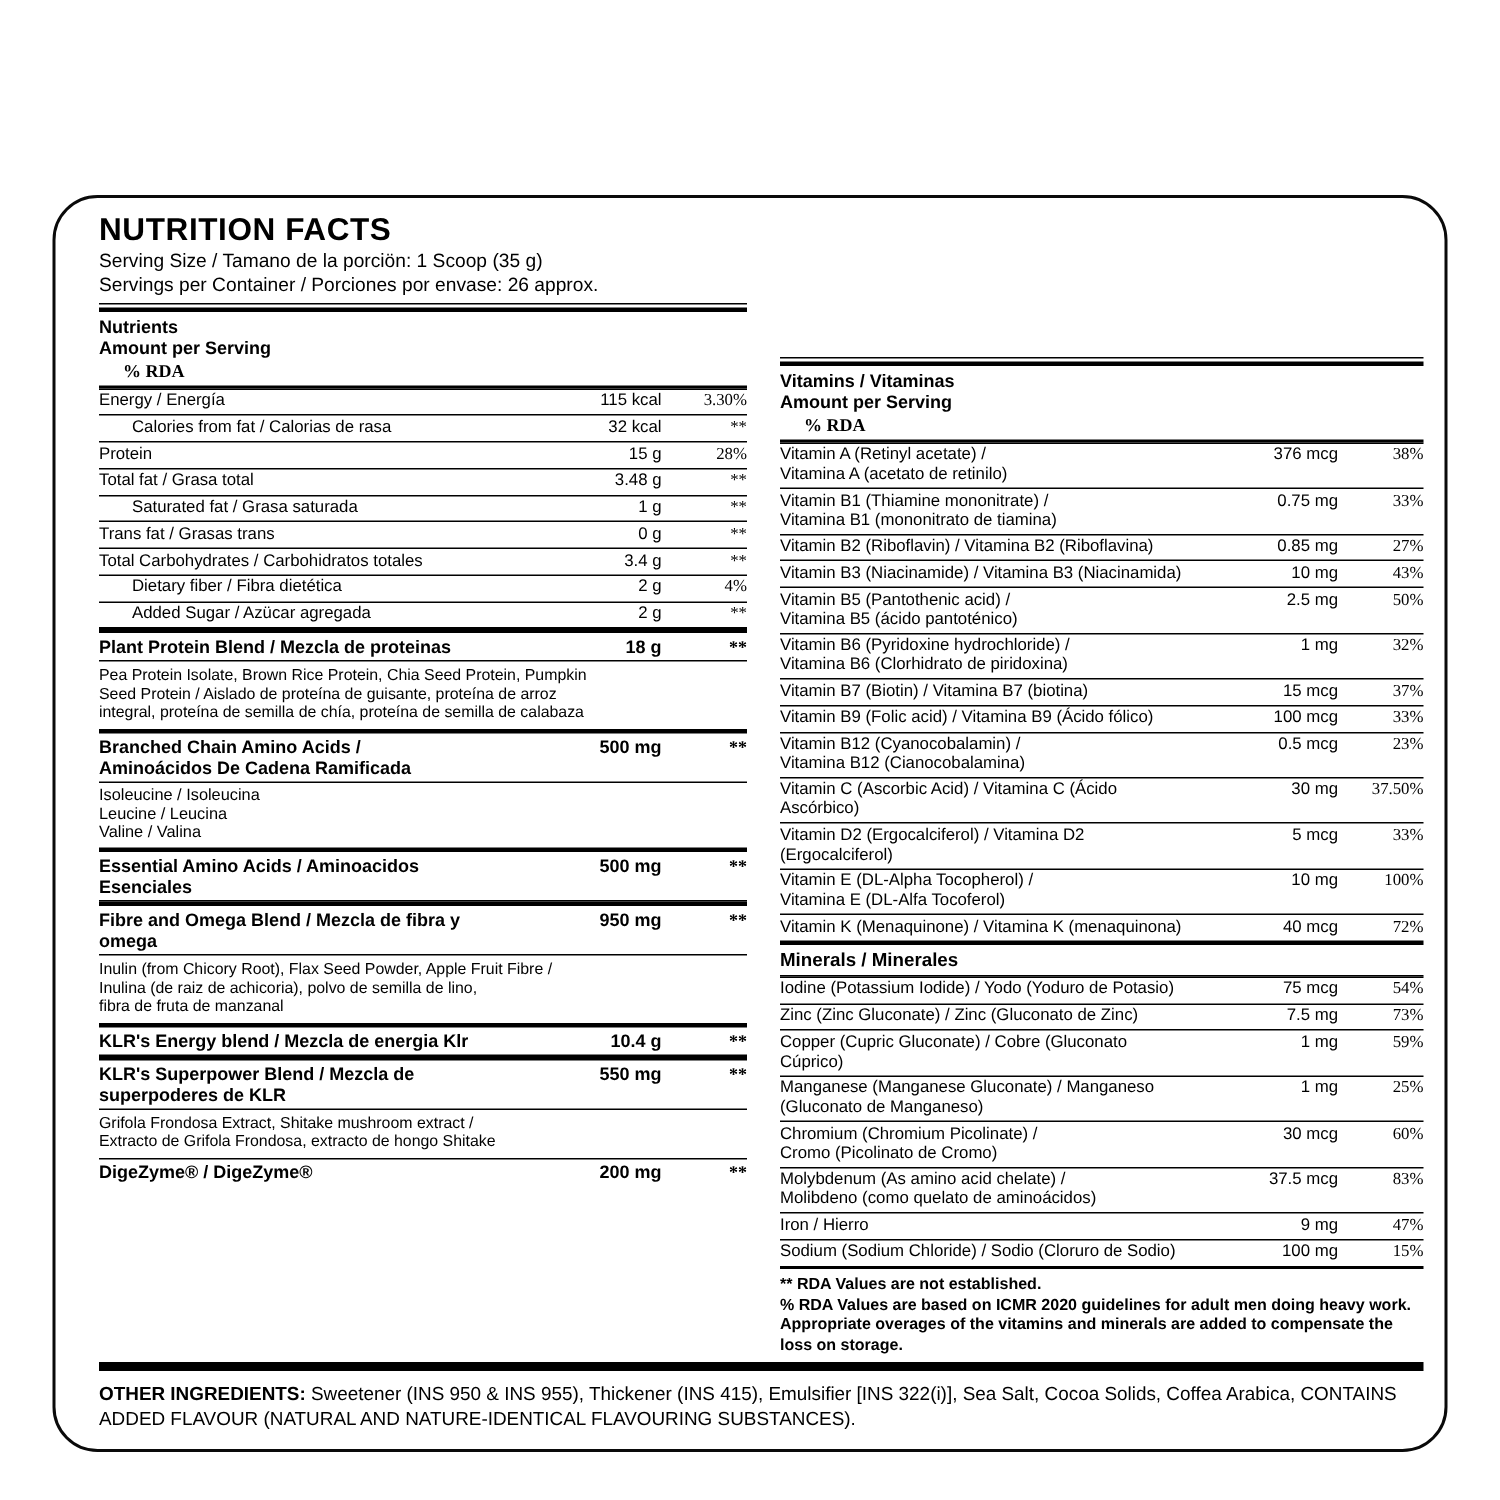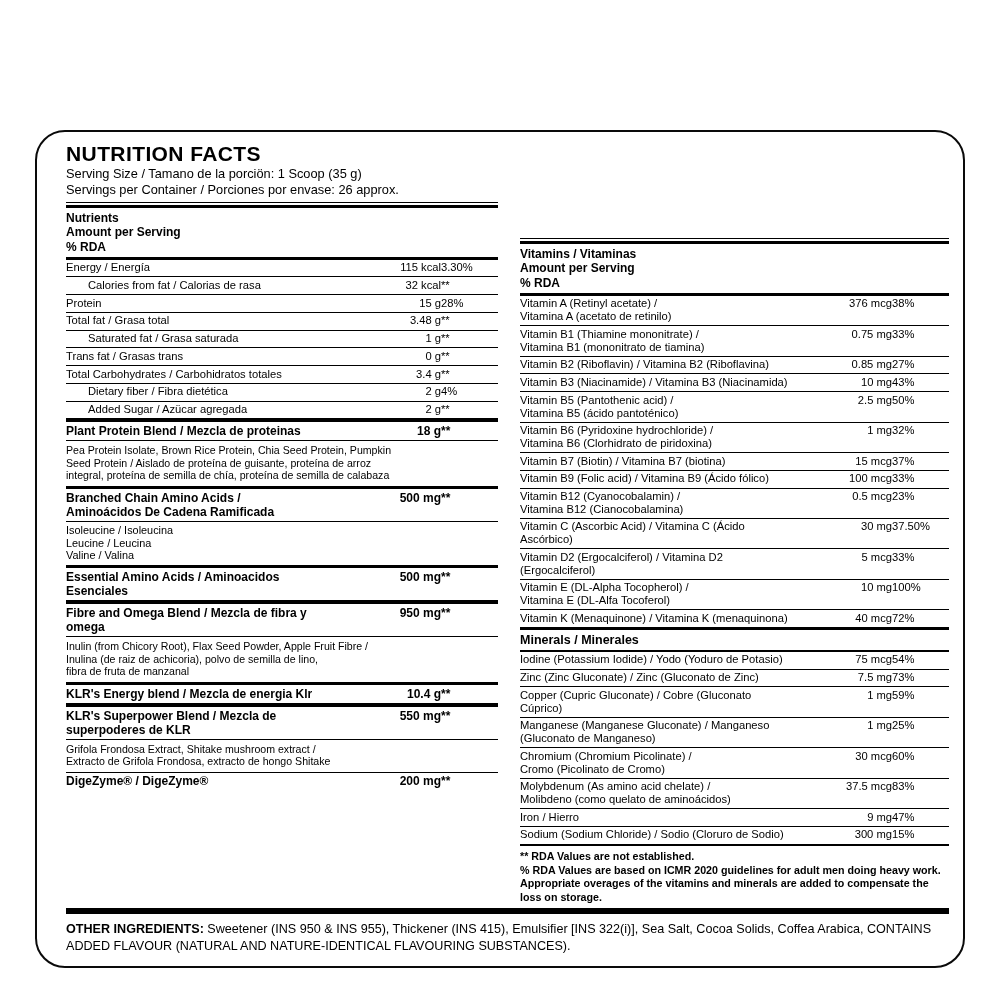--- a/index.html
+++ b/index.html
@@ -7,21 +7,21 @@
   .sheet{position:absolute;left:35px;top:130px;width:930px;min-height:726px;border:2px solid #0a0a0a;border-radius:30px;box-sizing:border-box;padding:10px 14px 12px 29px;background:#fff;}
   .title{margin:0;font-size:21px;font-weight:bold;letter-spacing:.4px;line-height:1.1;}
   .serving{font-size:12.8px;line-height:1.2;margin-top:1px;}
   .columns{display:flex;gap:22px;margin-top:4px;align-items:flex-start;}
   .col-left{flex:0 0 432px;}
   .col-right{flex:1;min-width:0;margin-top:36px;}
   .rule-double{border-top:1.5px solid #000;border-bottom:3.5px solid #000;height:2.5px;}
   .row{display:flex;align-items:flex-start;border-top:1px solid #000;padding:1.5px 0 2px;font-size:11.2px;line-height:1.18;}
   .row .lbl{flex:1;padding-right:6px;}
   .row .amt{width:96px;text-align:right;white-space:nowrap;}
-  .row .rda{width:57px;text-align:left;white-space:nowrap;}
+  .row .rda{width:57px;text-align:right;white-space:nowrap;font-family:Liberation Serif, serif;}
   .thead{border-top:none;border-bottom:2.5px solid #000;font-weight:bold;font-size:12px;padding:3px 0;flex-direction:column;}
   .indent .lbl{padding-left:22px;}
   .blend-head{border-top:3px solid #000;border-bottom:1.8px solid #000;font-weight:bold;font-size:12px;padding:2px 0;}
   .blend-head.first{border-top:4.5px solid #000;}
   .thin-top{border-top:1.5px solid #000;font-weight:bold;font-size:12px;}
   .ml{white-space:pre-line;}
   .desc{font-size:10.6px;line-height:1.17;padding:3px 0 4px;white-space:pre-line;}
   .items{font-size:10.9px;line-height:1.16;padding:2px 0 3px;white-space:pre-line;}
   .sect{border-top:3.5px solid #000;border-bottom:1.8px solid #000;font-weight:bold;font-size:12.5px;padding:2.5px 0;}
   .vrow .lbl{line-height:1.16;}
@@ -265,21 +265,21 @@
           <span class="amt">37.5 mcg</span>
           <span class="rda">83%</span>
         </div>
       <div class="row vrow">
           <span class="lbl ml">Iron / Hierro</span>
           <span class="amt">9 mg</span>
           <span class="rda">47%</span>
         </div>
       <div class="row vrow">
           <span class="lbl ml">Sodium (Sodium Chloride) / Sodio (Cloruro de Sodio)</span>
-          <span class="amt">300 mg</span>
+          <span class="amt">100 mg</span>
           <span class="rda">15%</span>
         </div>
 
       <div class="footnotes">** RDA Values are not established.
 % RDA Values are based on ICMR 2020 guidelines for adult men doing heavy work.
 Appropriate overages of the vitamins and minerals are added to compensate the loss on storage.</div>
     </div>
   </div>
 
   <div class="rule-heavy"></div>

